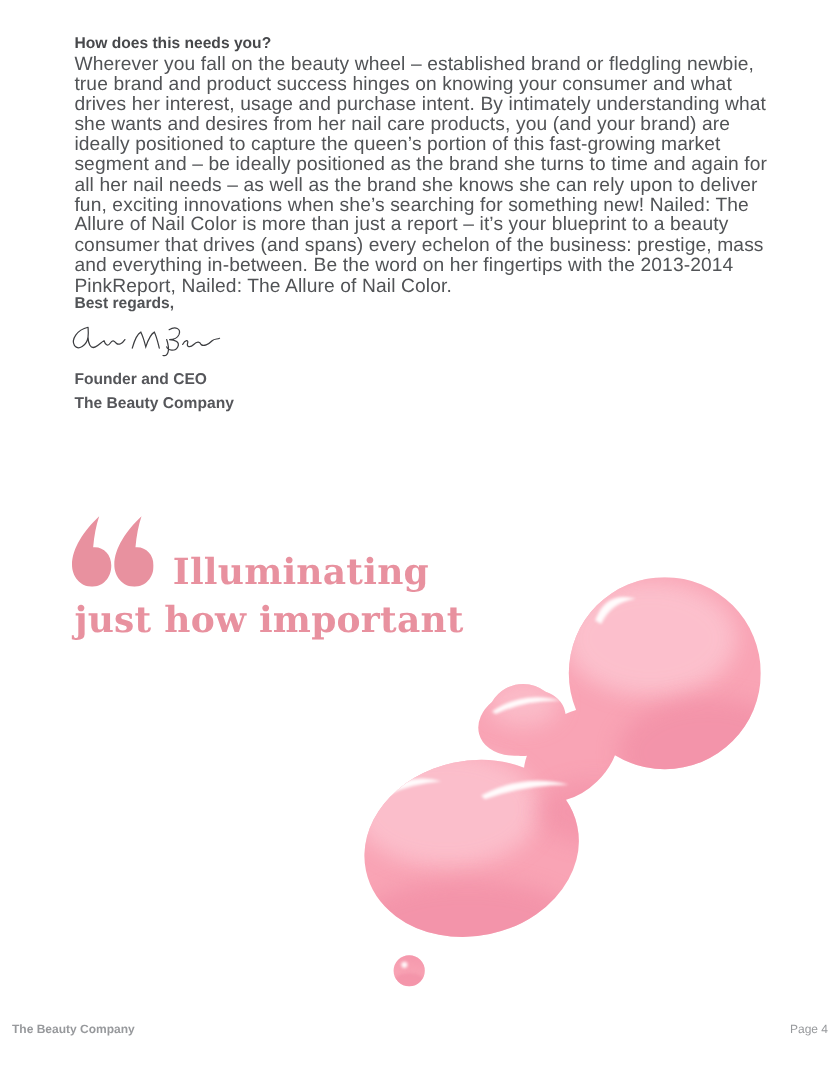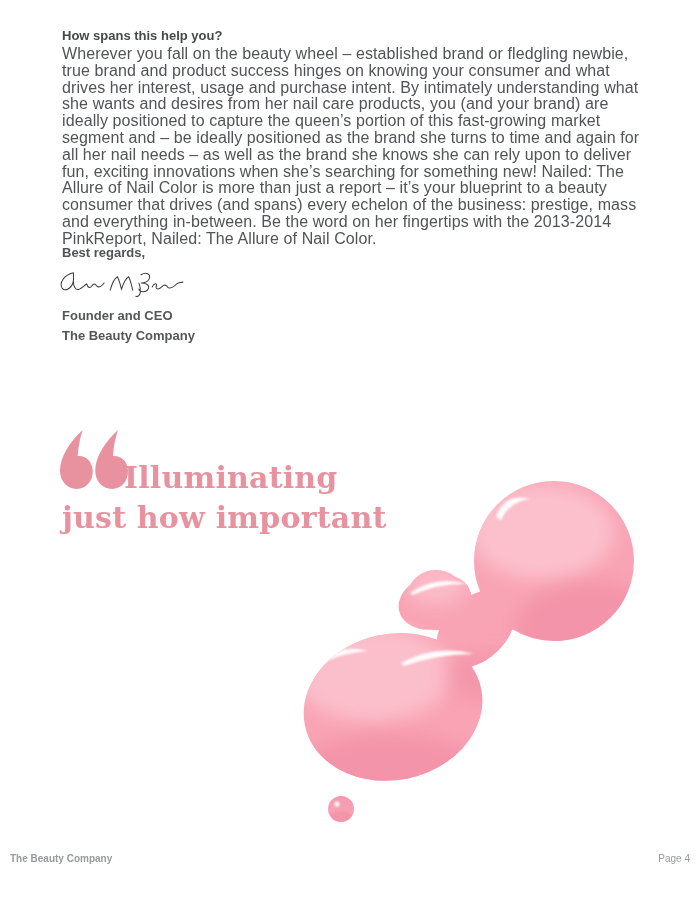--- a/index.html
+++ b/index.html
@@ -24,37 +24,37 @@
   .signer{
     position:absolute;left:62px;top:306px;
     font-size:13px;font-weight:bold;color:#55565a;line-height:20px;
   }
   .quote-mark-svg{position:absolute;left:60px;top:430px;}
   .pull-quote{
     position:absolute;left:62px;top:458px;width:330px;
     font-family:"DejaVu Serif",serif;font-weight:bold;
     font-size:30px;line-height:40px;color:#e8919f;letter-spacing:.2px;
   }
-  .q-line1{margin-left:62px;}
+  .q-line1{margin-left:82px;}
   .drip-svg{position:absolute;left:290px;top:462px;}
   .footer-left{
     position:absolute;left:10px;top:853px;
     font-size:10px;font-weight:bold;color:#97999c;
   }
   .footer-right{
     position:absolute;right:10px;top:853px;
     font-size:10px;color:#97999c;
   }
 </style>
 </head>
 <body>
 
 <div class="page">
 
-  <h2 class="heading">How spans this help you?</h2>
+  <h2 class="heading">How does this needs you?</h2>
 
   <p class="body-text">Wherever you fall on the beauty wheel – established brand or fledgling newbie, true brand and product success hinges on knowing your consumer and what drives her interest, usage and purchase intent. By intimately understanding what she wants and desires from her nail care products, you (and your brand) are ideally positioned to capture the queen’s portion of this fast-growing market segment and – be ideally positioned as the brand she turns to time and again for all her nail needs – as well as the brand she knows she can rely upon to deliver fun, exciting innovations when she’s searching for something new! Nailed: The Allure of Nail Color is more than just a report – it’s your blueprint to a beauty consumer that drives (and spans) every echelon of the business: prestige, mass and everything in-between. Be the word on her fingertips with the 2013-2014 PinkReport, Nailed: The Allure of Nail Color.</p>
 
   <div class="closing">Best regards,</div>
 
   <svg class="signature-svg" width="128" height="34" viewBox="0 0 250 64" fill="none" stroke="#3c3d40" stroke-width="2" stroke-linecap="round">
     <path d="M 30,8 C 12,12 2,28 8,38 C 14,46 28,38 30,24 C 31,16 30,10 30,8 M 30,24 C 30,34 34,44 42,40 C 48,37 52,32 56,30 C 58,36 62,40 66,34 C 70,28 72,30 76,34 C 80,38 86,34 90,28"></path>
     <path d="M 102,42 C 106,28 112,18 116,16 C 120,24 122,32 124,40 C 128,28 134,18 138,16 C 142,24 144,34 146,42"></path>
     <path d="M 162,12 C 172,6 182,10 178,20 C 175,27 166,28 162,28 C 172,28 180,32 176,40 C 172,48 160,46 158,40 M 158,28 C 164,46 160,56 152,54"></path>
     <path d="M 184,36 C 188,28 194,28 192,34 C 190,40 196,42 202,36 C 208,30 212,32 214,36 C 218,40 226,36 232,30 C 236,26 240,28 244,26"></path>

